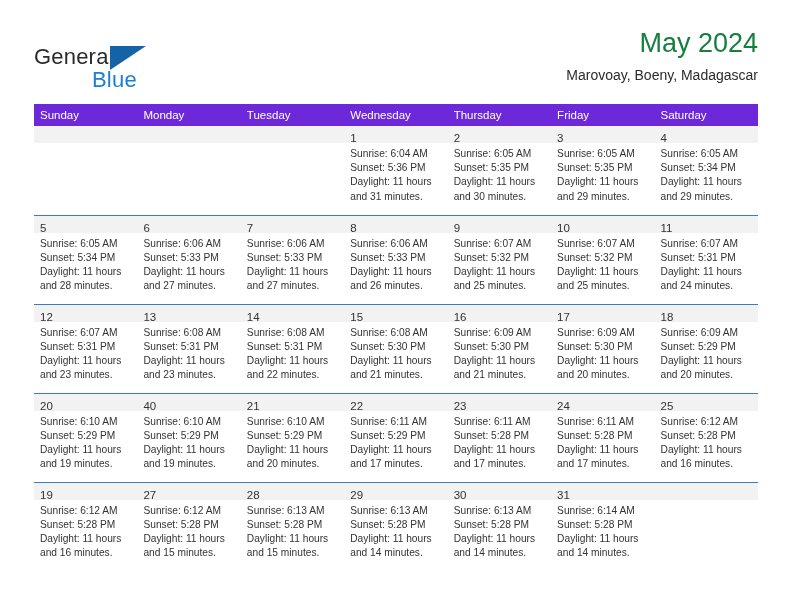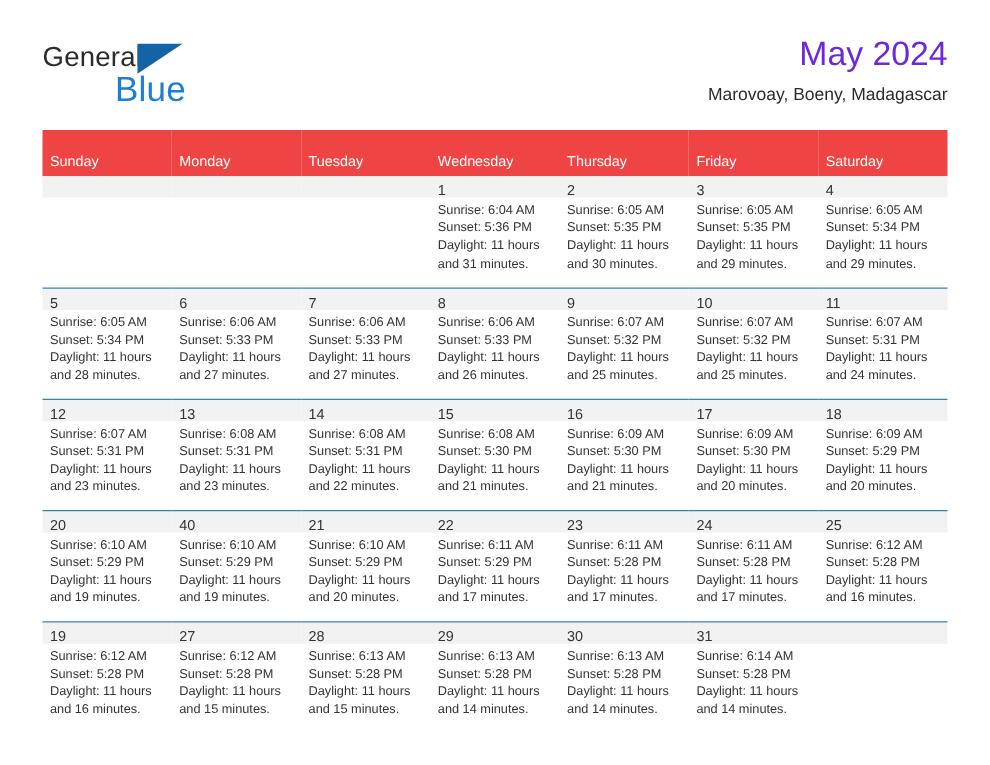--- a/index.html
+++ b/index.html
@@ -26,39 +26,39 @@
   .header {
     position: absolute;
     left: 34px;
     top: 26px;
     right: 34px;
     height: 72px;
   }
   .brand {
     position: absolute;
     left: 0;
-    top: 7px;
+    top: 18px;
     width: 240px;
     height: 62px;
     text-align: center;
   }
   .brand-line1 {
     position: absolute;
     left: 0;
     top: 0;
     font-size: 22px;
     letter-spacing: 0.2px;
     color: #2b2b2b;
     font-family: "Liberation Sans", sans-serif;
   }
   .brand-line2 {
     position: absolute;
     left: 58px;
     top: 23px;
-    font-size: 28px;
+    font-size: 22px;
     letter-spacing: 0.2px;
     color: #1b7fd4;
     font-family: "Liberation Sans", sans-serif;
   }
   .brand-flag {
     position: absolute;
     left: 76px;
     top: 2px;
     width: 0;
     height: 0;
@@ -67,21 +67,21 @@
   }
 
   .title-block {
     position: absolute;
     right: 0;
     top: 0;
     text-align: right;
   }
   .cal-title {
     font-size: 27px;
-    color: #6d28d9;
+    color: #15803d;
     line-height: 34px;
     white-space: nowrap;
   }
   .cal-location {
     font-size: 14px;
     color: #2b2b2b;
     line-height: 20px;
     margin-top: 5px;
     white-space: nowrap;
     margin-left: 48px;
@@ -90,26 +90,26 @@
   
   .calendar {
     position: absolute;
     left: 34px;
     top: 104px;
     width: 724px;
     border-collapse: collapse;
     table-layout: fixed;
   }
   .calendar th {
-    background: #ef4444;
+    background: #6d28d9;
     color: #ffffff;
     font-size: 11.5px;
     font-weight: normal;
     text-align: left;
-    padding: 20px 0 5px 6px;
+    padding: 5px 0 5px 6px;
     height: 19px;
     box-sizing: border-box;
   }
   .calendar td {
     vertical-align: top;
     padding: 0;
     border-top: 1.5px solid #3a7cbe;
     height: 89px;
     box-sizing: border-box;
   }

